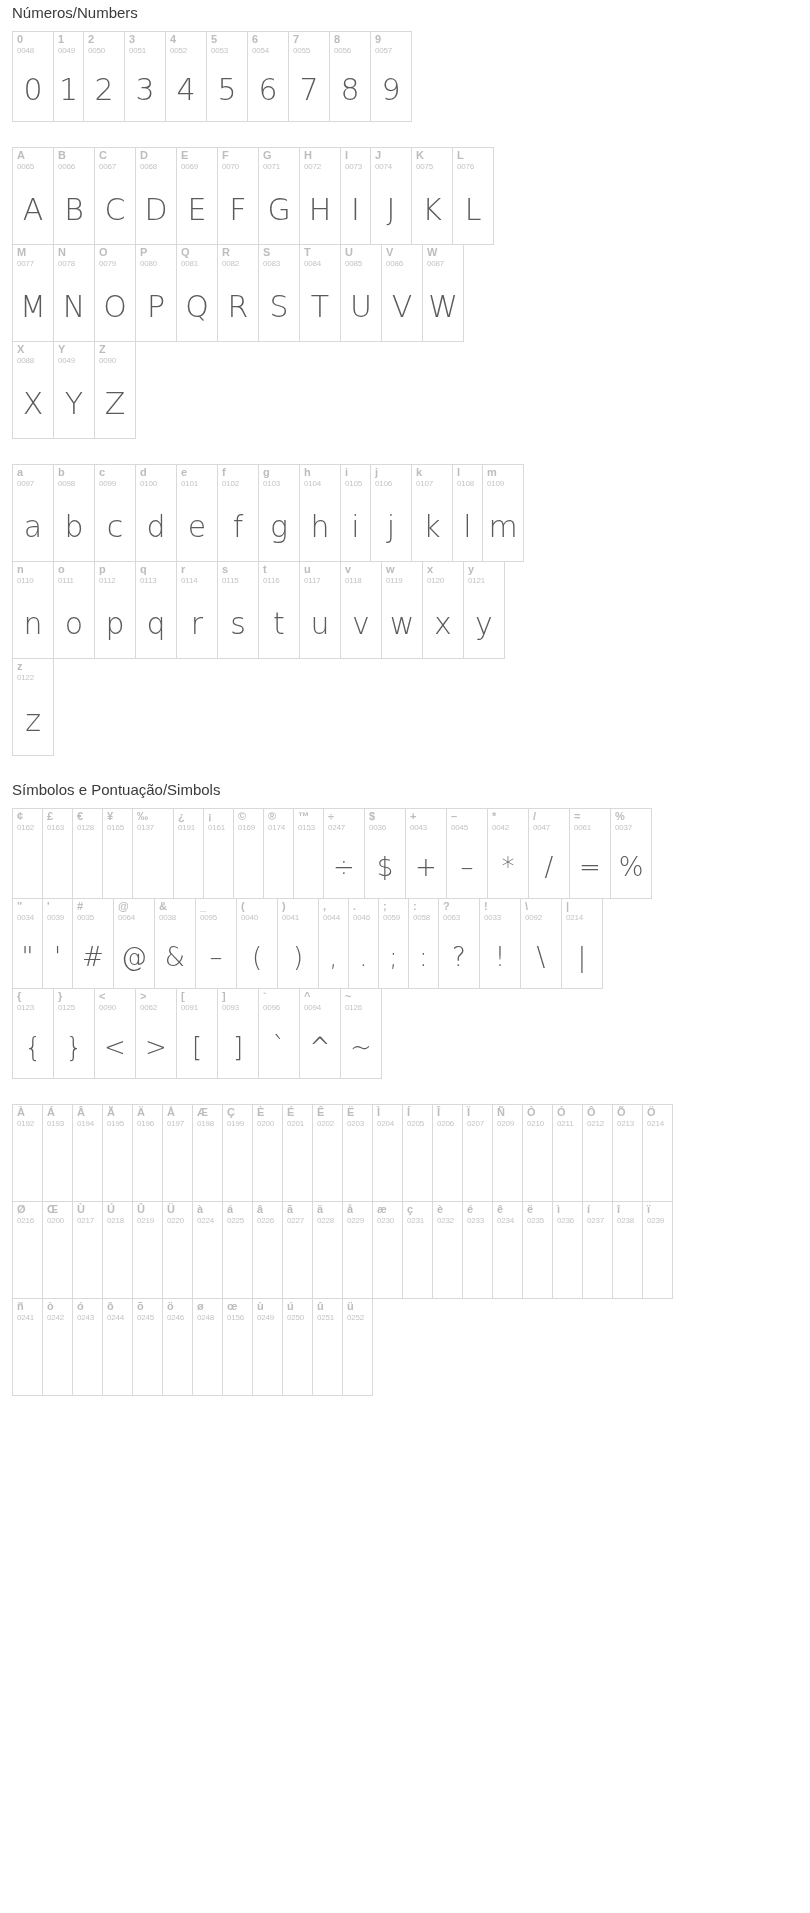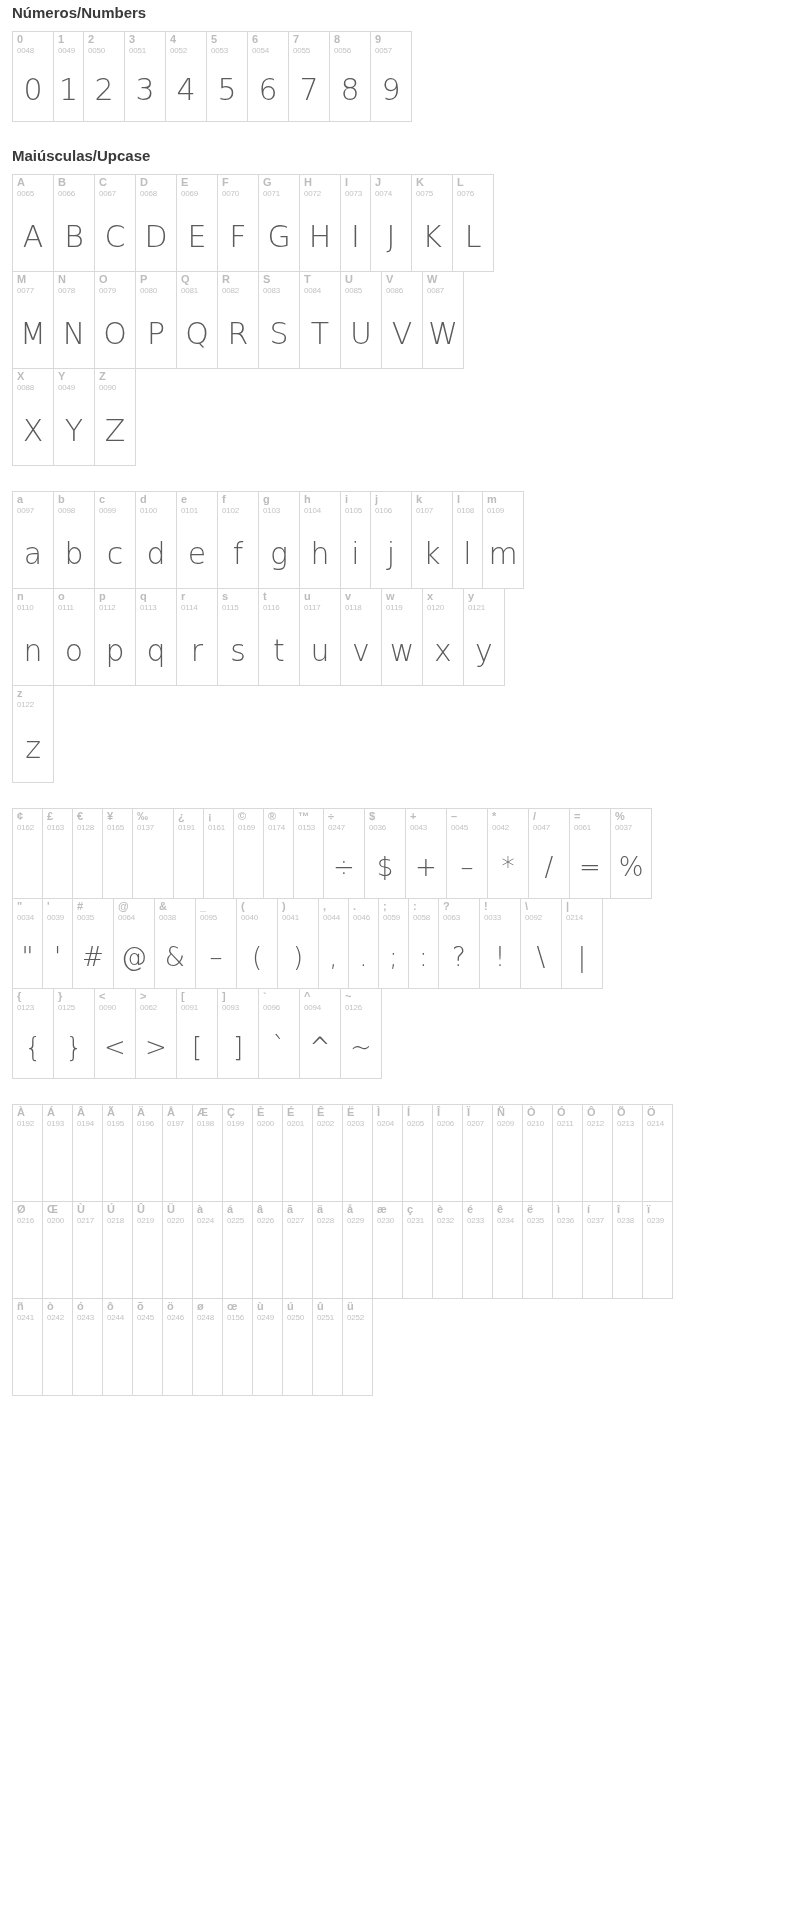--- a/index.html
+++ b/index.html
@@ -11,21 +11,21 @@
     -webkit-font-smoothing:antialiased;
   }
   .page{
     width:810px;
     box-sizing:border-box;
     padding:0 0 30px 0;
   }
   .section-title{
     font-size:15px;
     color:#3a3a3a;
-    font-weight:700;
+    font-weight:400;
     margin:0;
     padding:0 0 10px 12px;
   }
   .section{
     margin-bottom:26px;
   }
   .section.first{ padding-top:4px; }
   .rows{ padding-left:12px; }
   .row{
     display:flex;
@@ -148,21 +148,20 @@
             </div>
             <div class="cell">
               <span class="ch">9</span>
               <span class="code">0057</span>
               <span class="glyph">9</span>
             </div>
           </div>
         </div>
       </div>
       <div class="section upcase">
-        <div class="section-title">Maiúsculas/Upcase</div>
         <div class="rows">
           <div class="row">
             <div class="cell">
               <span class="ch">A</span>
               <span class="code">0065</span>
               <span class="glyph">A</span>
             </div>
             <div class="cell">
               <span class="ch">B</span>
               <span class="code">0066</span>
@@ -429,20 +428,21 @@
           <div class="row">
             <div class="cell">
               <span class="ch">z</span>
               <span class="code">0122</span>
               <span class="glyph">z</span>
             </div>
           </div>
         </div>
       </div>
       <div class="section symbols">
+        <div class="section-title">Símbolos e Pontuação/Simbols</div>
         <div class="rows">
           <div class="row">
             <div class="cell w-narrow">
               <span class="ch">¢</span>
               <span class="code">0162</span>
               <span class="glyph"></span>
             </div>
             <div class="cell w-narrow">
               <span class="ch">£</span>
               <span class="code">0163</span>

